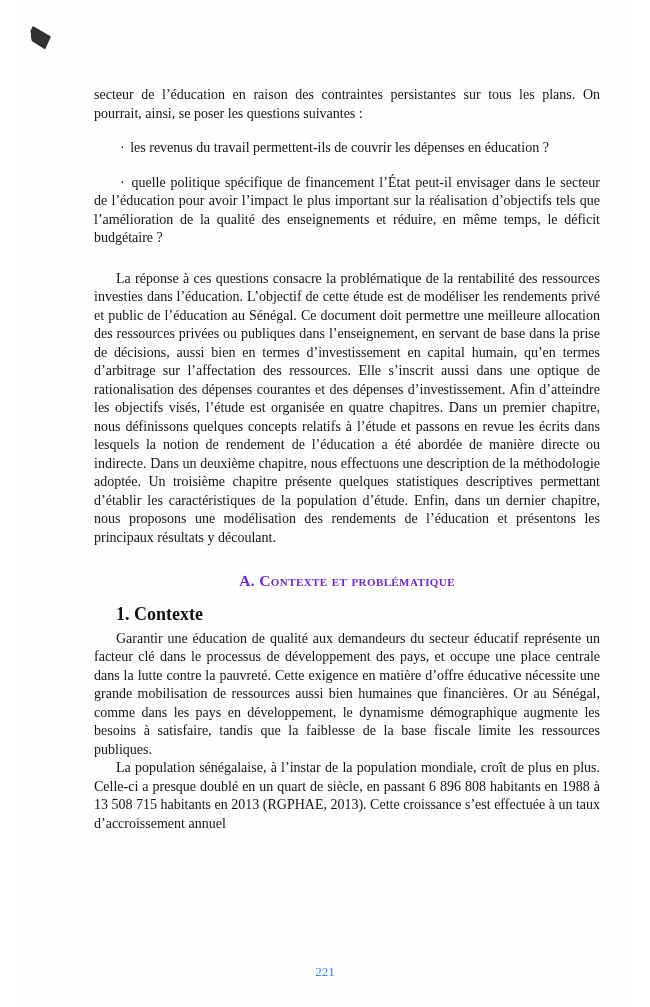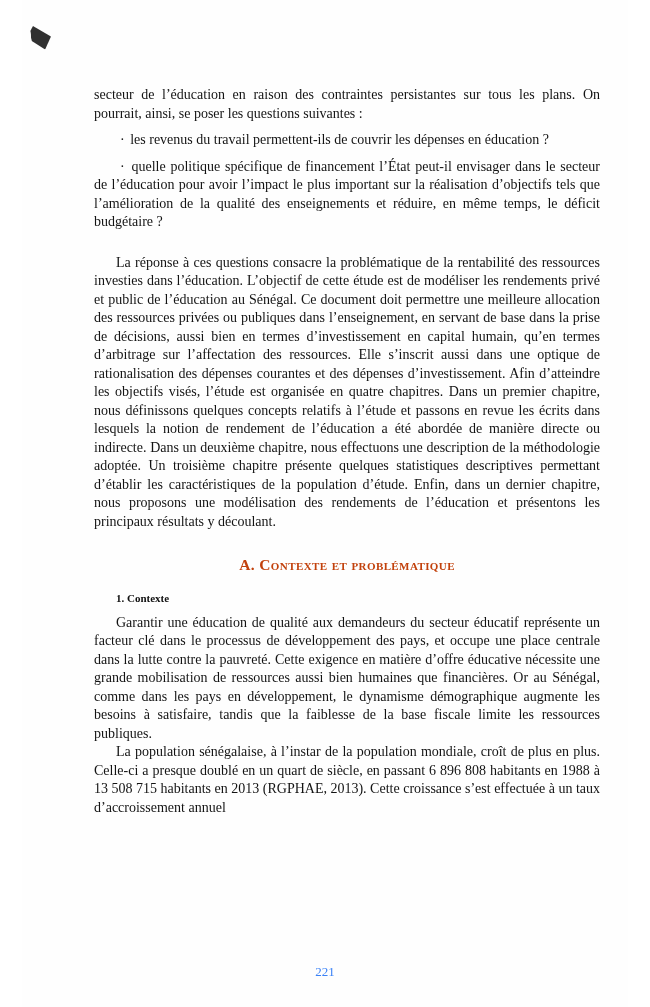--- a/index.html
+++ b/index.html
@@ -35,34 +35,34 @@
     top: 86px;
     width: 506px;
   }
   .para {
     font-size: 14px;
     line-height: 18.5px;
     text-align: justify;
     color: #131313;
   }
   .para.indent { text-indent: 22px; }
-  .para.bullet { text-indent: 26px; margin-top: 8px; }
+  .para.bullet { text-indent: 26px; margin-top: 16px; }
   .para.after-gap { margin-top: 22px; font-family: Liberation Serif, serif; }
   .marker { padding-right: 2px; }
   .section-heading {
     font-variant: small-caps;
     font-weight: 700;
     font-size: 15.5px;
     text-align: center;
     letter-spacing: .4px;
     margin: 25px 0 15px 0;
-    color: #c2410c;
+    color: #6d28d9;
   }
   .subhead {
-    font-size: 11px;
+    font-size: 18px;
     font-weight: 700;
     line-height: 18.5px;
     padding-left: 22px;
     margin: 0 0 6px 0;
     color: #101010;
   }
   .subhead.tight { margin: 3px 0 1px 0; }
   .page-footer {
     position: absolute;
     left: 0;

